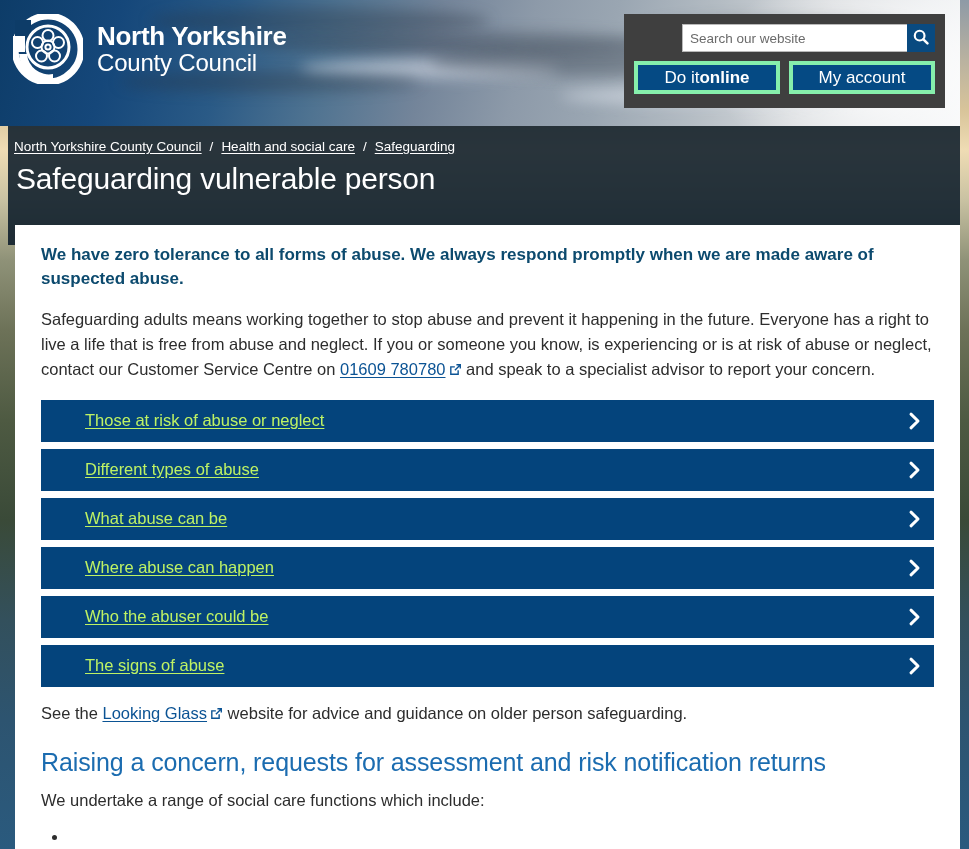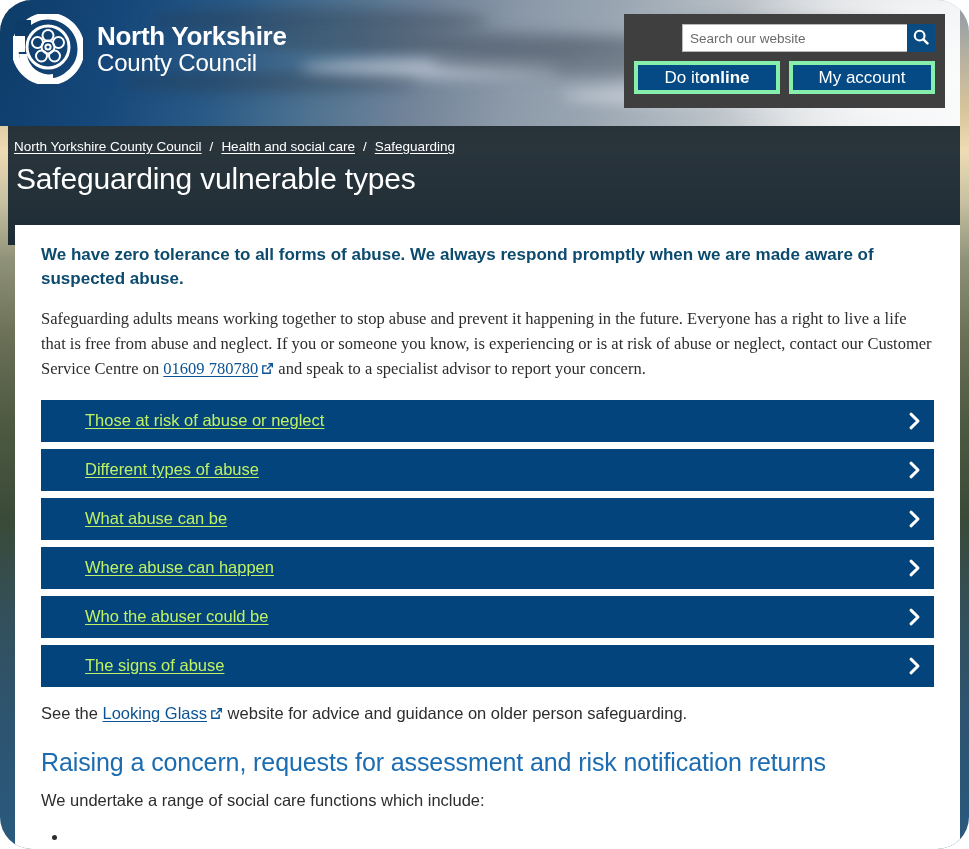--- a/index.html
+++ b/index.html
@@ -13,21 +13,20 @@
   .page {
     position: relative;
     width: 969px; height: 849px;
     background:
       linear-gradient(to bottom,
         #8e9aa6 0px, #b9b2a0 60px, #d8c49a 110px, #efdcb4 150px,
         #c9c2a2 200px, #8f9278 260px, #6d7258 330px,
         #4e5a42 420px, #3a4a38 520px, #33505c 620px,
         #2d5470 720px, #2a5a7e 849px);
     overflow: hidden;
-    border-radius: 32px;
   }
 
   
   .hero {
     position: absolute; left: 0; top: 0;
     width: 960px; height: 126px;
     overflow: hidden;
     background:
       radial-gradient(ellipse 240px 150px at 880px 70px, rgba(255,255,255,0.95) 0%, rgba(255,255,255,0.0) 70%),
       linear-gradient(105deg, #0d3c68 0px, #15477a 120px, #2a5a86 230px, #4f7391 330px,
@@ -125,21 +124,20 @@
   }
 
   .lead {
     color: #0c4a6e; font-weight: bold;
     font-size: 17px; line-height: 1.42;
     margin-bottom: 16px;
   }
   .body-p {
     color: #2d2d2d; font-size: 16.5px; line-height: 1.5;
     margin-bottom: 18px;
-    font-family: Liberation Serif, serif;
   }
   .body-p a, .inline-link {
     color: #0b5394; text-decoration: underline; text-underline-offset: 2px;
   }
   .ext-icon { display: inline-block; width: 13px; height: 13px; margin-left: 3px; vertical-align: -1px; }
 
   
   .accordion { margin-top: 2px; }
   .acc-item {
     position: relative;
@@ -235,21 +233,21 @@
           <span class="strong">online</span>
         </button>
       <button class="hdr-btn">My account</button>
     </div>
   </div>
 
   <div class="title-band">
     <div class="breadcrumb">
       <a href="#">North Yorkshire County Council</a><span class="sep">/</span><a href="#">Health and social care</a><span class="sep">/</span><a href="#">Safeguarding</a>
     </div>
-    <h1 class="page-title">Safeguarding vulnerable types</h1>
+    <h1 class="page-title">Safeguarding vulnerable person</h1>
   </div>
 
   <div class="content">
 
     <p class="lead">We have zero tolerance to all forms of abuse. We always respond promptly when we are made aware of suspected abuse.</p>
 
     <p class="body-p"><span>Safeguarding adults means working together to stop abuse and prevent it happening in the future. Everyone has a right to live a life that is free from abuse and neglect. If you or someone you know, is experiencing or is at risk of abuse or neglect, contact our Customer Service Centre on </span><a href="#" class="inline-link">01609 780780</a><span class="ext-icon"><svg viewBox="0 0 14 14" width="13" height="13" aria-hidden="true">
             <path d="M1.2 3.4h5.1v1.5H2.7v6.4h6.4V7.8h1.5v5.1H1.2z" fill="#0b5394"></path>
             <path d="M8.0 1.1h4.9v4.9h-1.5V3.7L6.9 8.3 5.8 7.2l4.6-4.6H8.0z" fill="#0b5394"></path>
           </svg></span><span> and speak to a specialist advisor to report your concern.</span></p>

